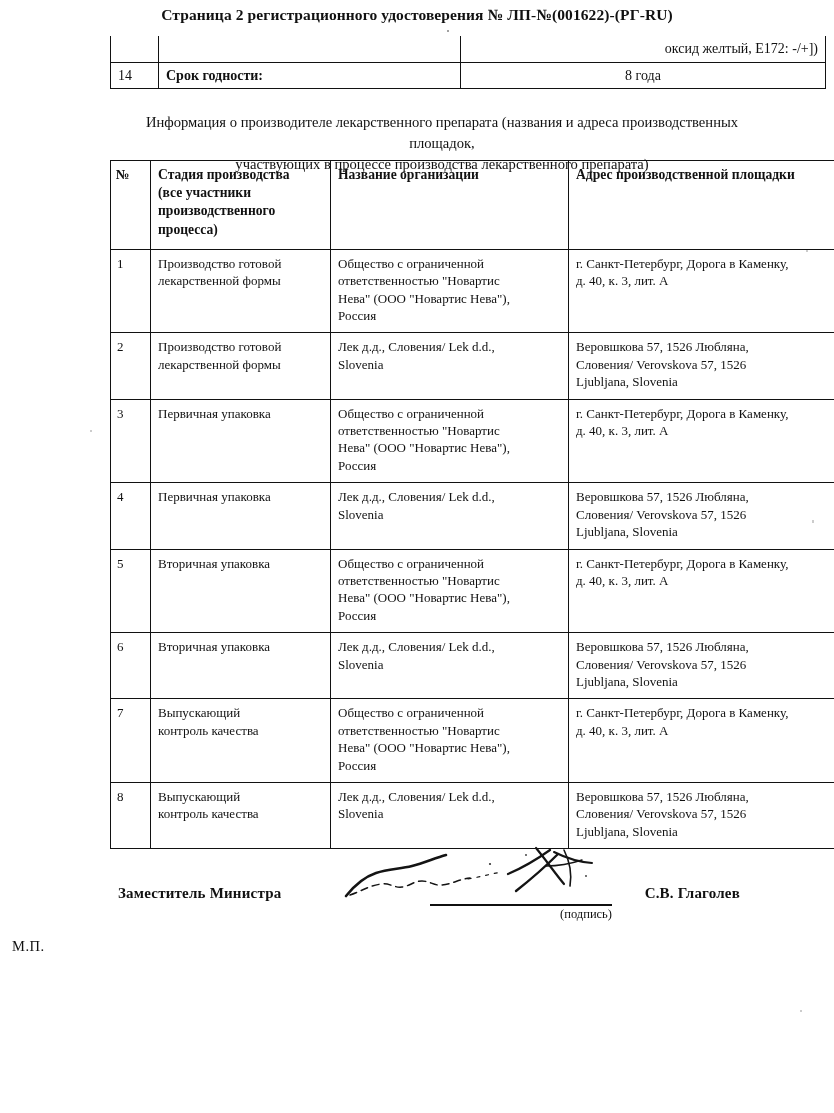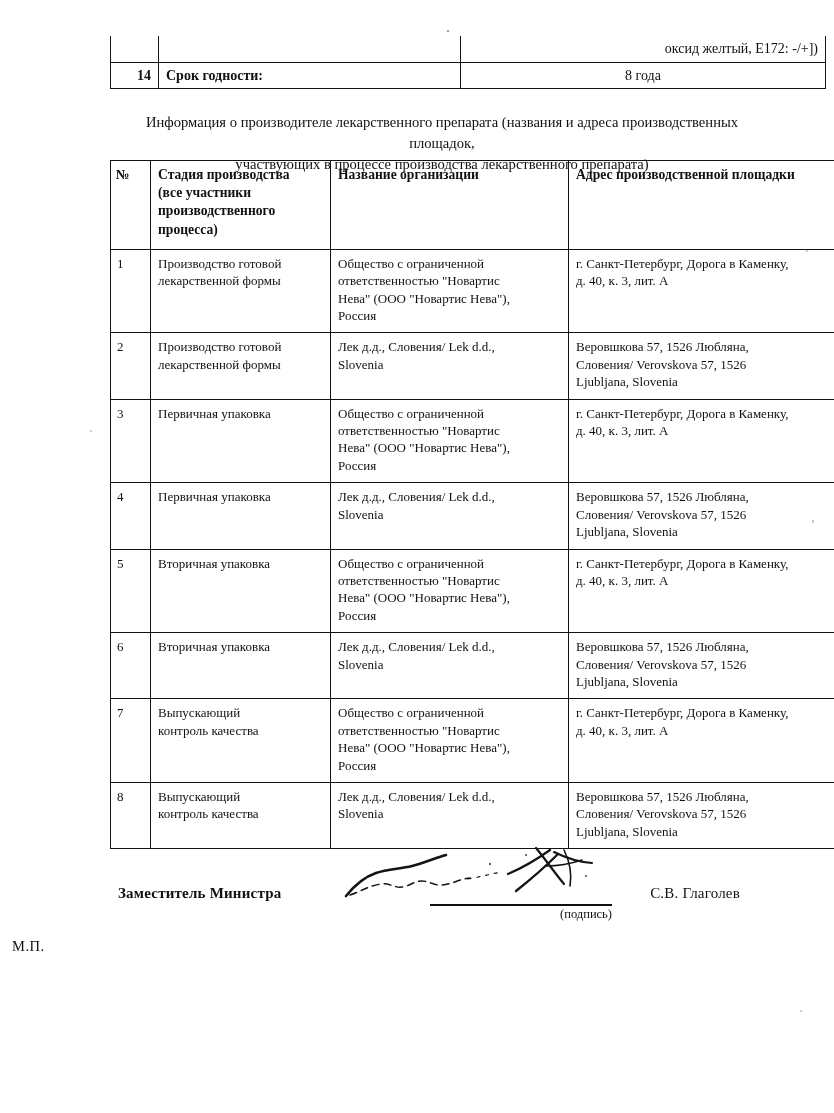--- a/index.html
+++ b/index.html
@@ -69,21 +69,21 @@
     border-collapse: collapse;
     table-layout: fixed;
     font-size: 14px;
   }
   .top-table td {
     border: 1.3px solid #121212;
     padding: 4px 7px;
     vertical-align: middle;
     line-height: 1.25;
   }
-  .tt-num   { width: 33px;  text-align: right; font-weight: bold; }
+  .tt-num   { width: 33px;  text-align: left; font-weight: normal; }
   .tt-label { width: 287px; font-weight: bold; margin-top: 8px; }
   .tt-value { width: 350px; text-align: right; }
   .tt-value-center { text-align: center; }
   .row-frag td { border-top: none; }
 
   
   .intro {
     position: absolute;
     left: 112px;
     top: 112px;
@@ -140,21 +140,21 @@
     top: 27px;
     font-size: 15px;
     font-weight: bold;
     letter-spacing: 0.2px;
   }
   .sig-name {
     position: absolute;
     right: 94px;
     top: 27px;
     font-size: 15px;
-    font-weight: normal;
+    font-weight: bold;
     letter-spacing: 0.2px;
   }
   .sig-line {
     position: absolute;
     left: 430px;
     top: 46px;
     width: 182px;
     height: 2px;
     background: #101010;
   }
@@ -189,20 +189,21 @@
     position: absolute;
     background: #9a9a9a;
     opacity: 0.5;
   }
 </style>
 </head>
 <body>
 
 <div class="page">
 
+  <div class="page-header">Страница 2  регистрационного удостоверения № ЛП-№(001622)-(РГ-RU)</div>
   <div class="scan-noise"></div>
 
   <table class="top-table">
     <tbody>
       <tr class="row-frag">
         <td class="tt-num"></td>
         <td class="tt-label"></td>
         <td class="tt-value">оксид желтый, Е172: -/+])</td>
       </tr>
       <tr>

